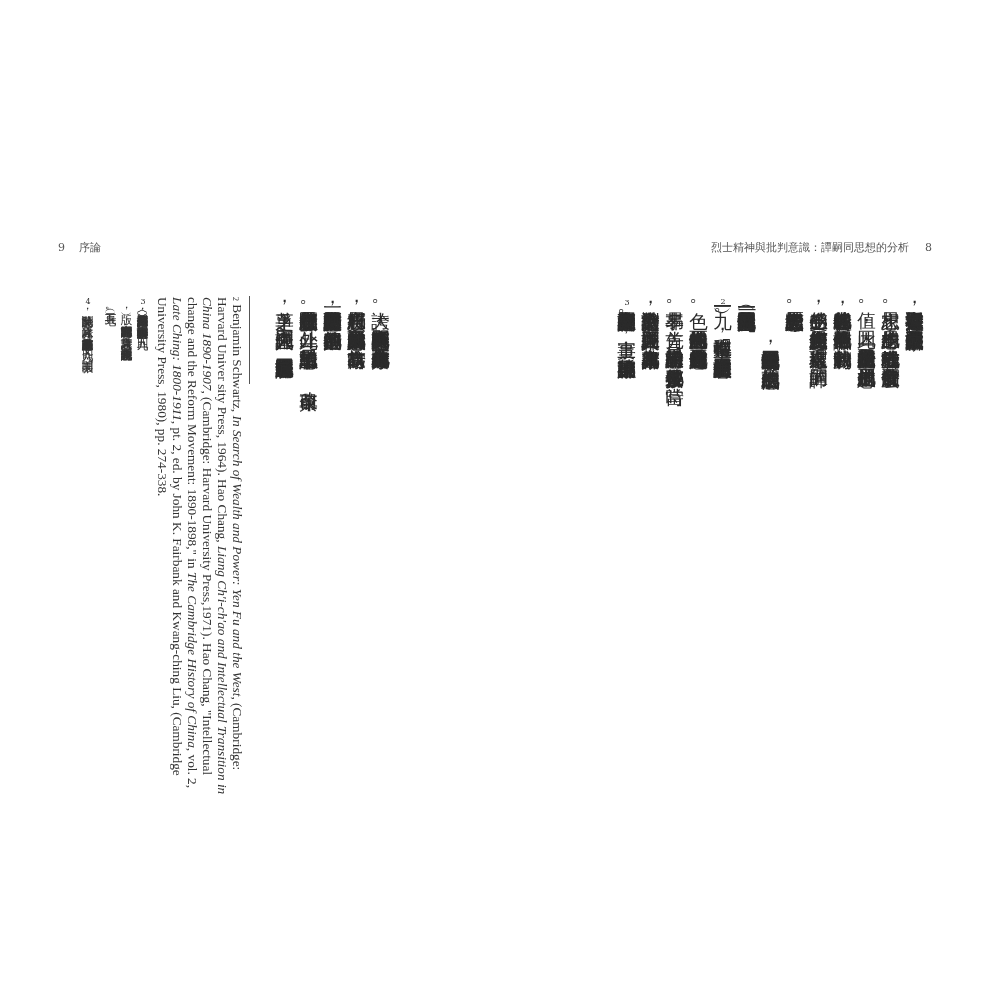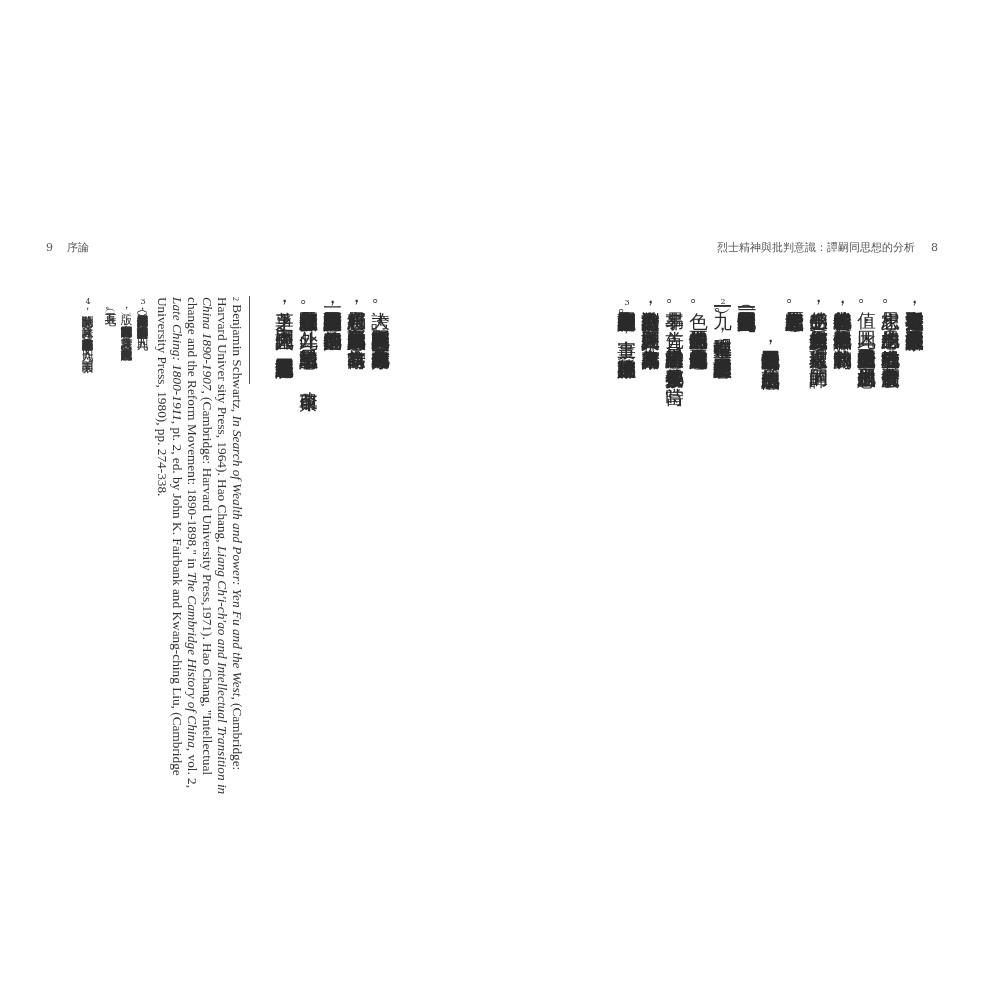--- a/index.html
+++ b/index.html
@@ -1,23 +1,23 @@
 <!DOCTYPE html>
 <html><head>
 <meta charset="utf-8">
 <style>
   html, body { margin: 0; padding: 0; }
   body {
     width: 1000px; height: 1000px; background: #ffffff; position: relative; overflow: hidden;
     font-family: "DejaVu Serif", "Liberation Serif", serif; color: #2a2a2a;
   }
   .header { position: absolute; top: 240px; font-size: 11px; color: #555; }
-  .header-left { left: 46px; }
+  .header-left { left: 58px; }
   .header-left .num { margin-right: 14px; }
-  .header-right { right: 62px; text-align: left; }
+  .header-right { right: 68px; text-align: left; }
   .header-right .num { margin-left: 16px; }
 
   .col {
     position: absolute; top: 297px;
     writing-mode: vertical-rl; text-orientation: upright;
     font-size: 18.6px; line-height: 1; letter-spacing: 0.05px; white-space: nowrap;
     color: #2b2b2b;
   }
   .col sup, .sup { font-size: 8px; }
 

